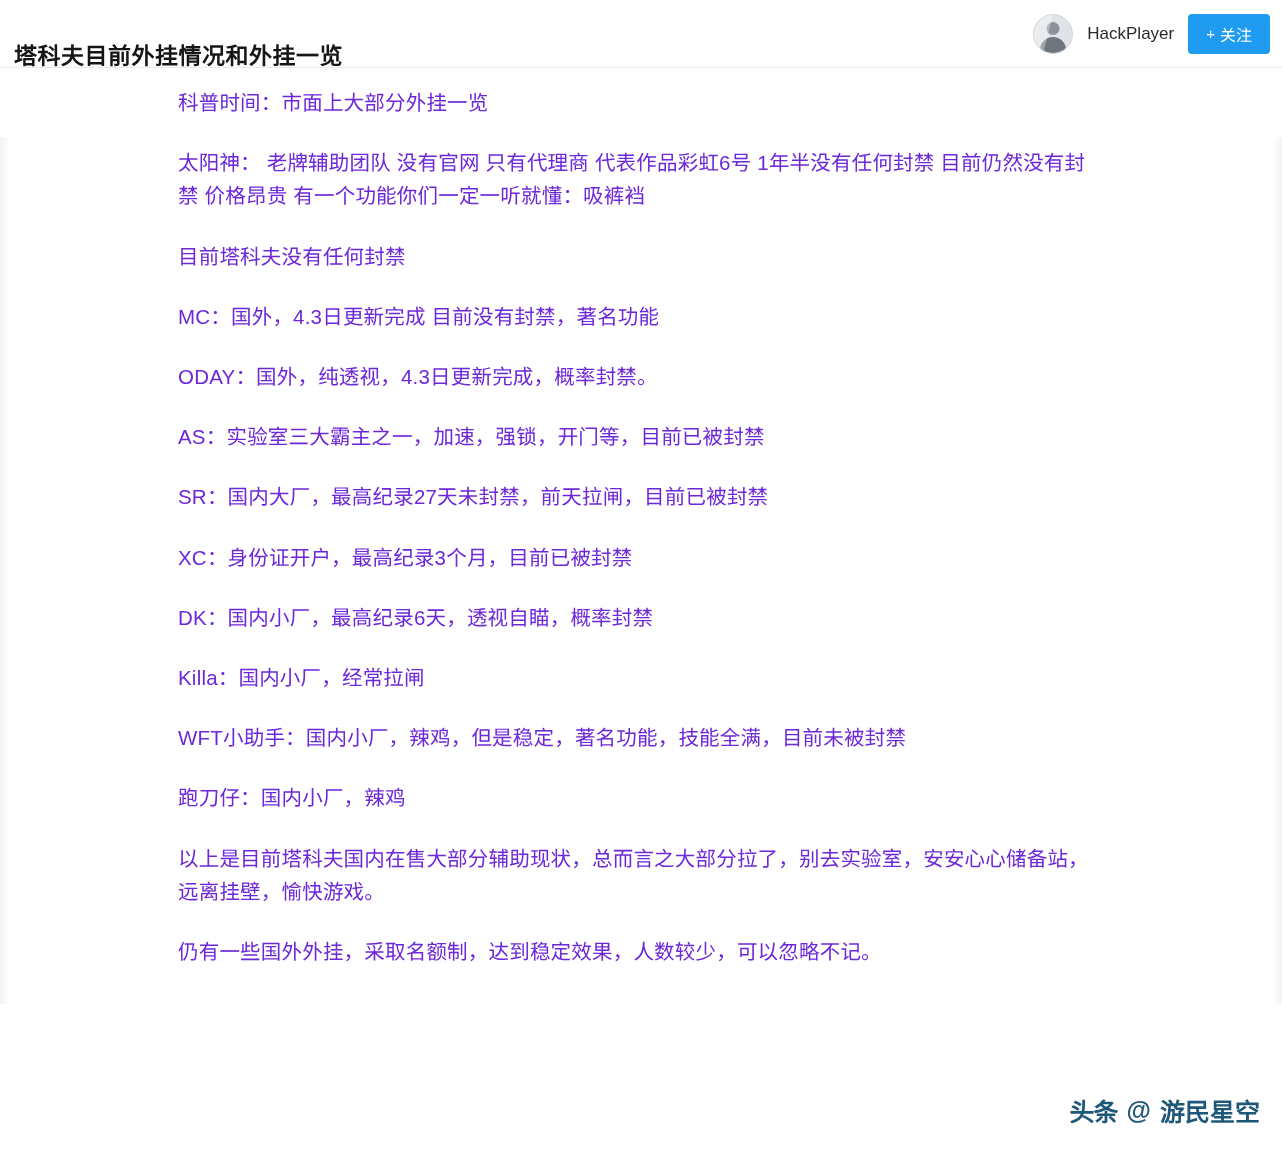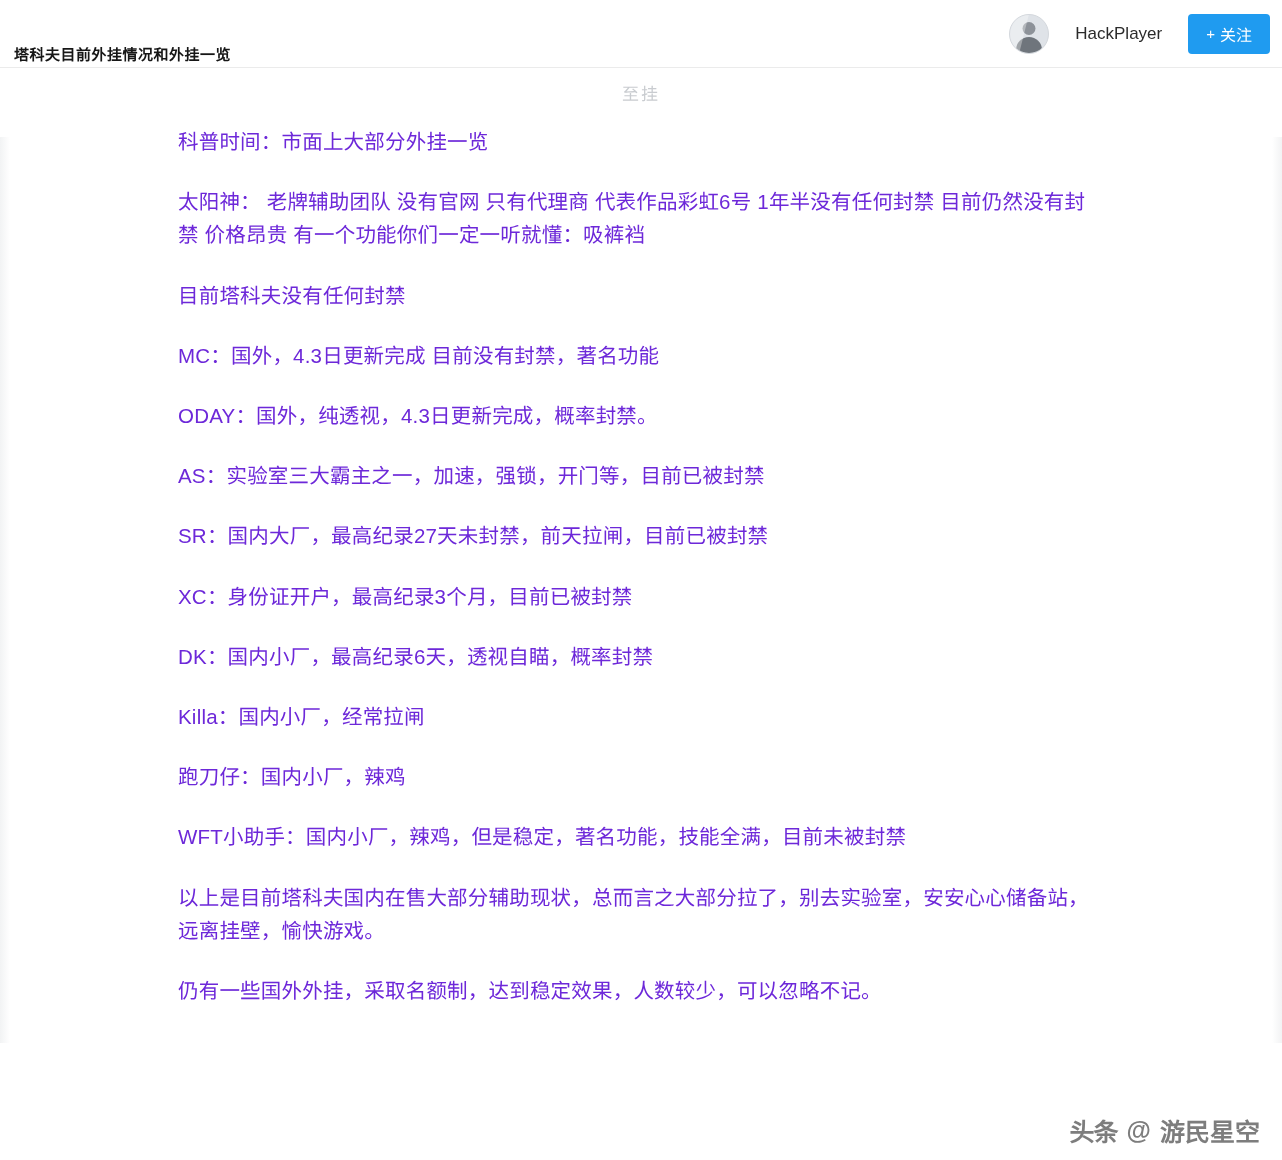--- a/index.html
+++ b/index.html
@@ -22,31 +22,31 @@
     height: 68px;
     box-sizing: border-box;
     display: flex;
     align-items: center;
     justify-content: space-between;
     padding: 0 12px 0 14px;
     background: #ffffff;
     border-bottom: 1px solid #ebebeb;
   }
   .header-title {
-    font-size: 15px;
+    font-size: 23px;
     font-weight: bold;
     letter-spacing: 0.5px;
     color: #161616;
     white-space: nowrap;
     margin-top: 40px;
   }
   .header-right {
     display: flex;
     align-items: center;
-    gap: 26px;
+    gap: 14px;
   }
   .avatar {
     width: 38px;
     height: 38px;
     border-radius: 50%;
     background: #dfe3e8;
     position: relative;
     overflow: hidden;
     border: 1px solid #d4d8dd;
     flex: 0 0 auto;
@@ -131,27 +131,27 @@
     word-break: break-word;
   }
   .para.tight {
     margin-bottom: 26px;
   }
 
   
   .watermark {
     position: absolute;
     right: 22px;
-    bottom: 12px;
+    bottom: 32px;
     display: flex;
     align-items: center;
     gap: 9px;
     font-size: 25px;
     font-weight: bold;
-    color: #737373;
+    color: #0c4a6e;
     opacity: 0.92;
   }
   .watermark .wm-logo {
     font-size: 25px;
     font-weight: bold;
     letter-spacing: -1px;
   }
   .watermark .wm-at {
     font-weight: bold;
   }
@@ -181,35 +181,34 @@
     </div>
     <div class="author-name">HackPlayer</div>
     <button class="follow-btn">
       <span class="plus">+</span>
       <span>关注</span>
     </button>
   </div>
 </div>
 
 <div class="article">
-  <div class="ghost-line">至挂</div>
 
   <div class="body-text">
     <p class="para">科普时间：市面上大部分外挂一览</p>
     <p class="para">太阳神： 老牌辅助团队 没有官网 只有代理商 代表作品彩虹6号 1年半没有任何封禁 目前仍然没有封禁 价格昂贵 有一个功能你们一定一听就懂：吸裤裆</p>
     <p class="para">目前塔科夫没有任何封禁</p>
     <p class="para">MC：国外，4.3日更新完成 目前没有封禁，著名功能</p>
     <p class="para">ODAY：国外，纯透视，4.3日更新完成，概率封禁。</p>
     <p class="para">AS：实验室三大霸主之一，加速，强锁，开门等，目前已被封禁</p>
     <p class="para">SR：国内大厂，最高纪录27天未封禁，前天拉闸，目前已被封禁</p>
     <p class="para">XC：身份证开户，最高纪录3个月，目前已被封禁</p>
     <p class="para">DK：国内小厂，最高纪录6天，透视自瞄，概率封禁</p>
     <p class="para">Killa：国内小厂，经常拉闸</p>
+    <p class="para">WFT小助手：国内小厂，辣鸡，但是稳定，著名功能，技能全满，目前未被封禁</p>
     <p class="para">跑刀仔：国内小厂，辣鸡</p>
-    <p class="para">WFT小助手：国内小厂，辣鸡，但是稳定，著名功能，技能全满，目前未被封禁</p>
     <p class="para">以上是目前塔科夫国内在售大部分辅助现状，总而言之大部分拉了，别去实验室，安安心心储备站，远离挂壁，愉快游戏。</p>
     <p class="para tight">仍有一些国外外挂，采取名额制，达到稳定效果，人数较少，可以忽略不记。</p>
   </div>
 
   <div class="edge-left"></div>
   <div class="edge-right"></div>
 </div>
 
 <div class="watermark">
   <span class="wm-logo">头条</span>

